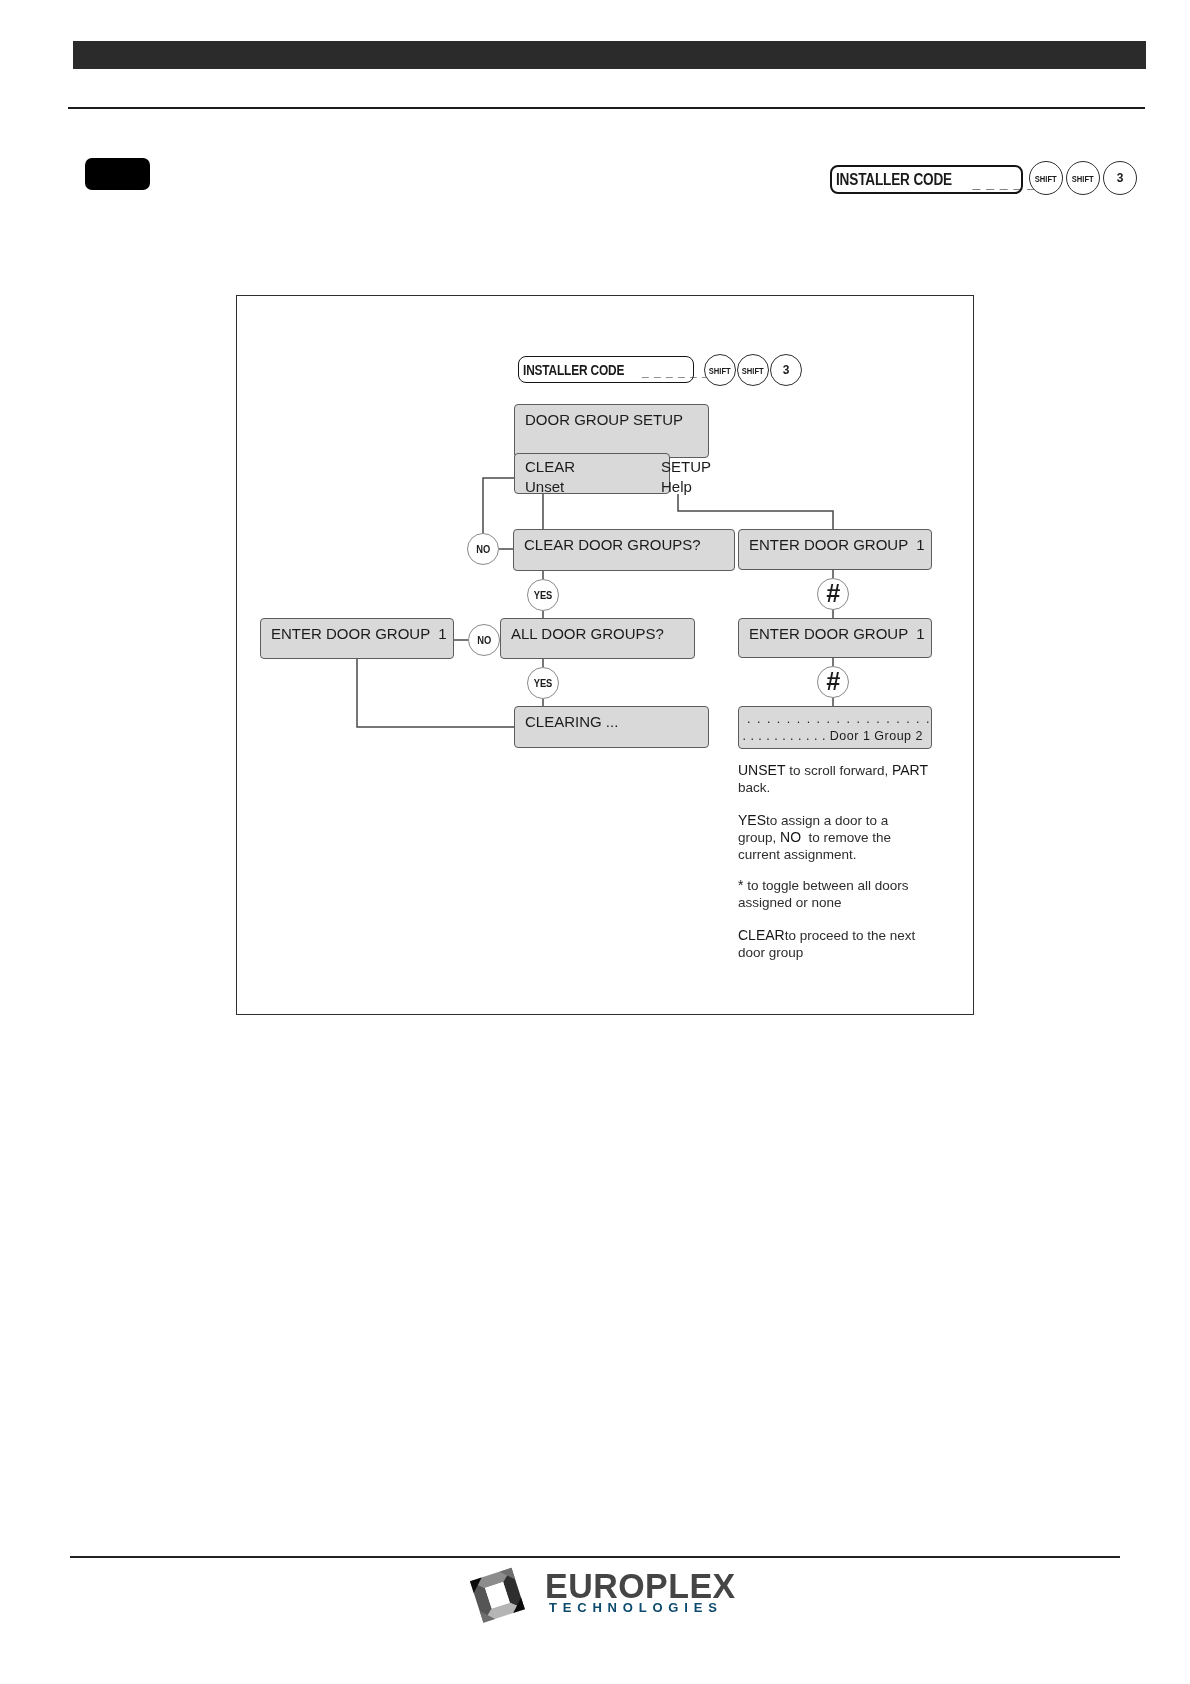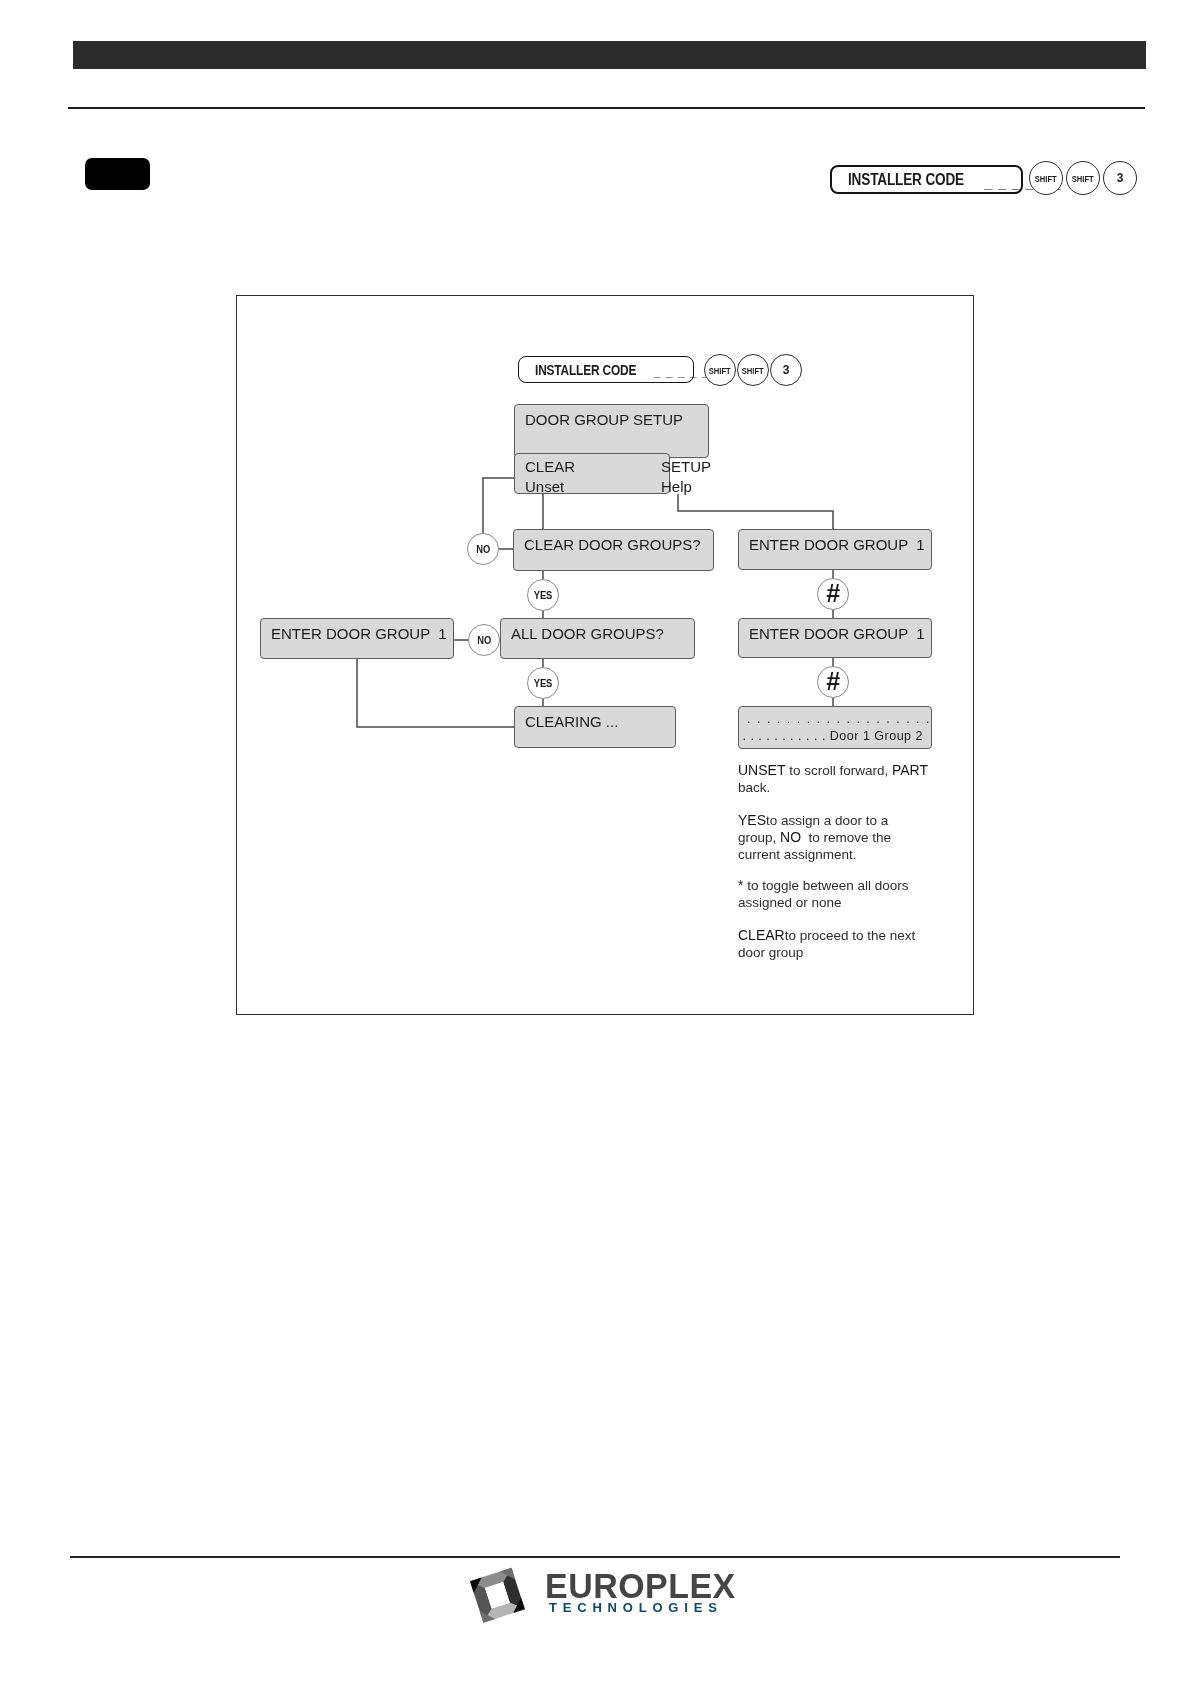--- a/index.html
+++ b/index.html
@@ -10,21 +10,21 @@
   .abs { position:absolute; }
 
   
   #top-bar { left:73px; top:41px; width:1073px; height:28px; background:#2b2b2b; }
   #top-rule { left:68px; top:107px; width:1077px; height:2px; background:#1c1c1c; }
   #step-badge { left:85px; top:158px; width:65px; height:32px; background:#000; border-radius:7px; }
 
   
   .disp {
     box-sizing:border-box; background:#fff; border:2px solid #141414; border-radius:8px;
-    display:flex; align-items:center; justify-content:space-between; padding:0 10px 0 16px;
+    display:flex; align-items:center; justify-content:space-between; padding:0 10px 0 4px;
   }
   .disp .lbl {
     font-weight:bold; font-size:16px; letter-spacing:-0.2px; white-space:nowrap;
     transform:scaleX(.85); transform-origin:left center;
   }
   .disp .blanks { font-weight:bold; font-size:14px; letter-spacing:1px; white-space:pre; margin-top:6px; }
   .disp.small { border-width:1.6px; }
   .disp.small .lbl { font-size:14px; }
   .disp.small .blanks { font-size:12px; margin-top:5px; }
 
@@ -136,41 +136,41 @@
       <span class="l1">DOOR GROUP SETUP</span>
     </div>
 
     <div class="abs lcd" style="left:277px; top:157px; width:156px; height:41px;">
       <span class="tl">CLEAR</span>
       <span class="tr">SETUP</span>
       <span class="bl">Unset</span>
       <span class="br">Help</span>
     </div>
 
-    <div class="abs lcd" style="left:276px; top:233px; width:201px; height:42px;">
+    <div class="abs lcd" style="left:276px; top:233px; width:222px; height:42px;">
       <span class="l1">CLEAR DOOR GROUPS?</span>
     </div>
 
     <div class="abs lcd" style="left:501px; top:233px; width:194px; height:41px;">
       <span class="l1">ENTER DOOR GROUP  1</span>
     </div>
 
     <div class="abs lcd" style="left:263px; top:322px; width:195px; height:41px;">
       <span class="l1">ALL DOOR GROUPS?</span>
     </div>
 
     <div class="abs lcd" style="left:23px; top:322px; width:194px; height:41px;">
       <span class="l1">ENTER DOOR GROUP  1</span>
     </div>
 
     <div class="abs lcd" style="left:501px; top:322px; width:194px; height:40px;">
       <span class="l1">ENTER DOOR GROUP  1</span>
     </div>
 
-    <div class="abs lcd" style="left:277px; top:410px; width:162px; height:42px;">
+    <div class="abs lcd" style="left:277px; top:410px; width:195px; height:42px;">
       <span class="l1">CLEARING ...</span>
     </div>
 
     <div class="abs lcd" style="left:501px; top:410px; width:194px; height:43px;">
       <span class="d1">. . . . . . . . . . . . . . . . . . .</span>
       <span class="d2">. . . . . . . . . . . Door 1 Group 2</span>
     </div>
 
     <div class="abs dec" style="left:230px; top:237px; width:32px; height:32px;">
       <span class="dt">NO</span>

